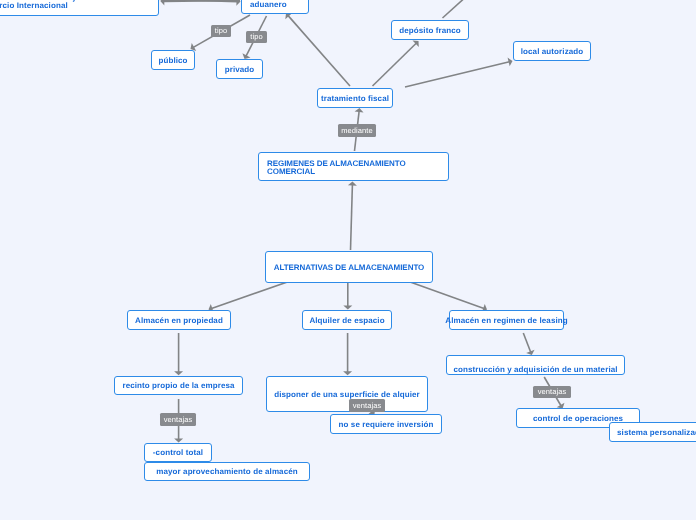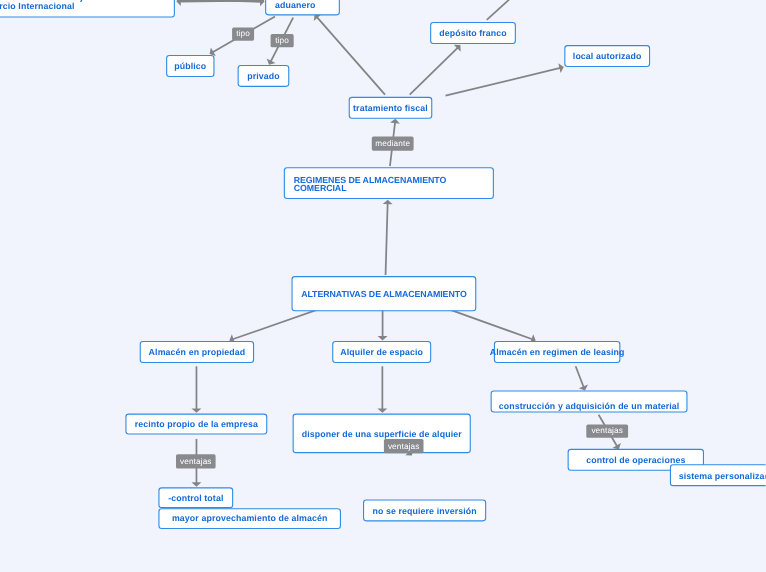--- a/index.html
+++ b/index.html
@@ -142,21 +142,21 @@
     </div>
     <div class="node" style="left: 114px; top: 376px; width: 129px; height: 19px;">
       <span>recinto propio de la empresa</span>
     </div>
     <div class="node" style="left: 266px; top: 376px; width: 162px; height: 36px;">
       <span>disponer de una superficie de alquier</span>
     </div>
     <div class="node" style="left: 446px; top: 355px; width: 179px; height: 20px; align-items: flex-end;">
       <span>construcción y adquisición de un material</span>
     </div>
-    <div class="node" style="left: 330px; top: 414px; width: 112px; height: 20px; margin-top: 40px;">
+    <div class="node" style="left: 330px; top: 414px; width: 112px; height: 20px;">
       <span>no se requiere inversión</span>
     </div>
     <div class="node" style="left: 516px; top: 408px; width: 124px; height: 20px;">
       <span>control de operaciones</span>
     </div>
     <div class="node" style="left: 609px; top: 422px; width: 104px; height: 20px;">
       <span>sistema personalizado</span>
     </div>
     <div class="node" style="left: 144px; top: 443px; width: 68px; height: 19px; justify-content: center;">
       <span>-control total</span>

